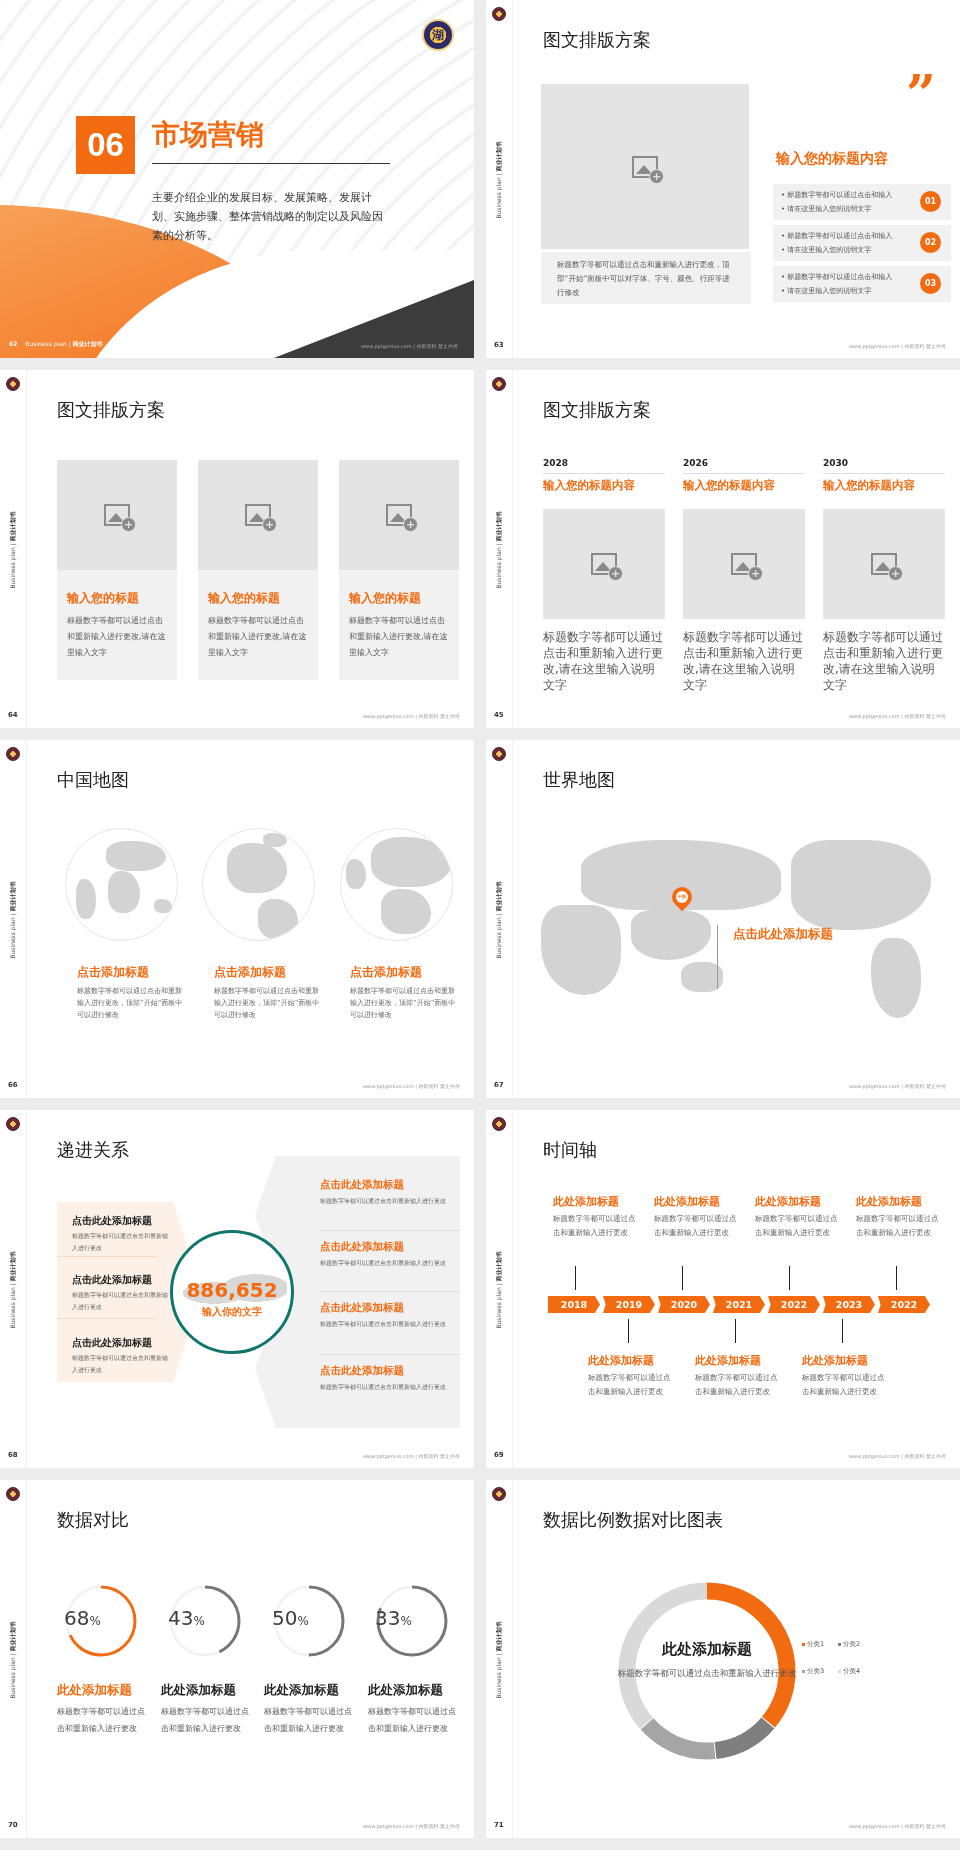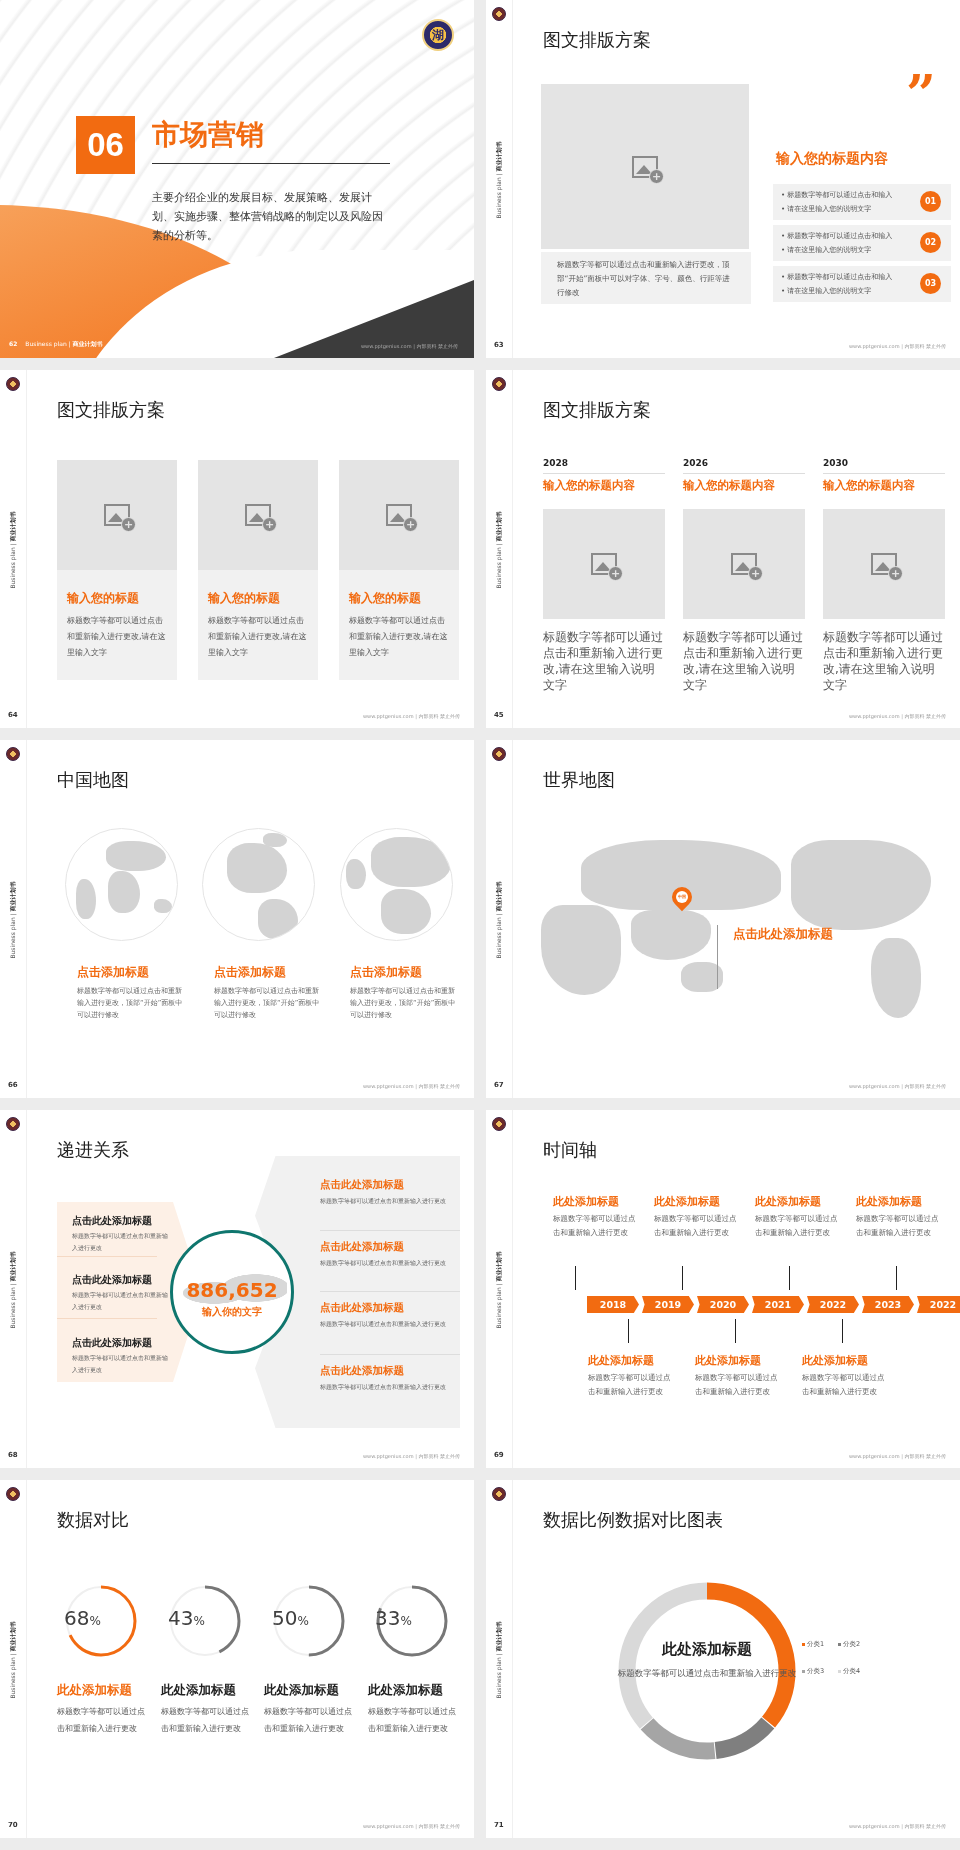--- a/index.html
+++ b/index.html
@@ -149,21 +149,21 @@
   #s68 .circle .num { position: absolute; left: 0; right: 0; top: 45px; text-align: center; font-size: 20px; font-weight: bold; color: #f26b11; }
   #s68 .circle .sub { position: absolute; left: 0; right: 0; top: 72px; text-align: center; font-size: 10px; font-weight: bold; color: #f26b11; }
   #s68 .ritem { position: absolute; left: 320px; width: 140px; }
   #s68 .ritem .h-orange { font-size: 10.5px; margin-bottom: 2px; }
   #s68 .ritem .small-text { font-size: 6px; line-height: 13px; }
   #s68 .rsep { position: absolute; left: 320px; width: 140px; height: 1px; background: #ddd; }
 
   
   #s69 .tbar { position: absolute; left: 62px; top: 186px; display: flex; gap: 3px; }
   #s69 .tseg { width: 52px; height: 17px; background: #f26b11; color: #fff; font-size: 9.5px; font-weight: bold; display: flex; align-items: center; justify-content: center; clip-path: polygon(0 0, 90% 0, 100% 50%, 90% 100%, 0 100%, 5% 50%); }
-  #s69 .tseg:first-child { clip-path: polygon(0 0, 90% 0, 100% 50%, 90% 100%, 0 100%); margin-left: 39px; }
+  #s69 .tseg:first-child { clip-path: polygon(0 0, 90% 0, 100% 50%, 90% 100%, 0 100%); }
   #s69 .tstick { position: absolute; width: 1px; background: #222; }
   #s69 .tblock { position: absolute; width: 86px; }
   #s69 .tblock .h-orange { font-size: 11px; margin-bottom: 3px; }
   #s69 .tblock .small-text { font-size: 7.5px; line-height: 13.5px; }
 
   
   .ring { position: absolute; top: 104px; width: 74px; height: 74px; }
   .ring .val { position: absolute; left: 0; right: 0; top: 22px; font-size: 20px; font-weight: normal; color: #404040; }
   .ring .val small { font-size: 12px; }
   #s70 .ptxt { position: absolute; top: 202px; width: 90px; }

